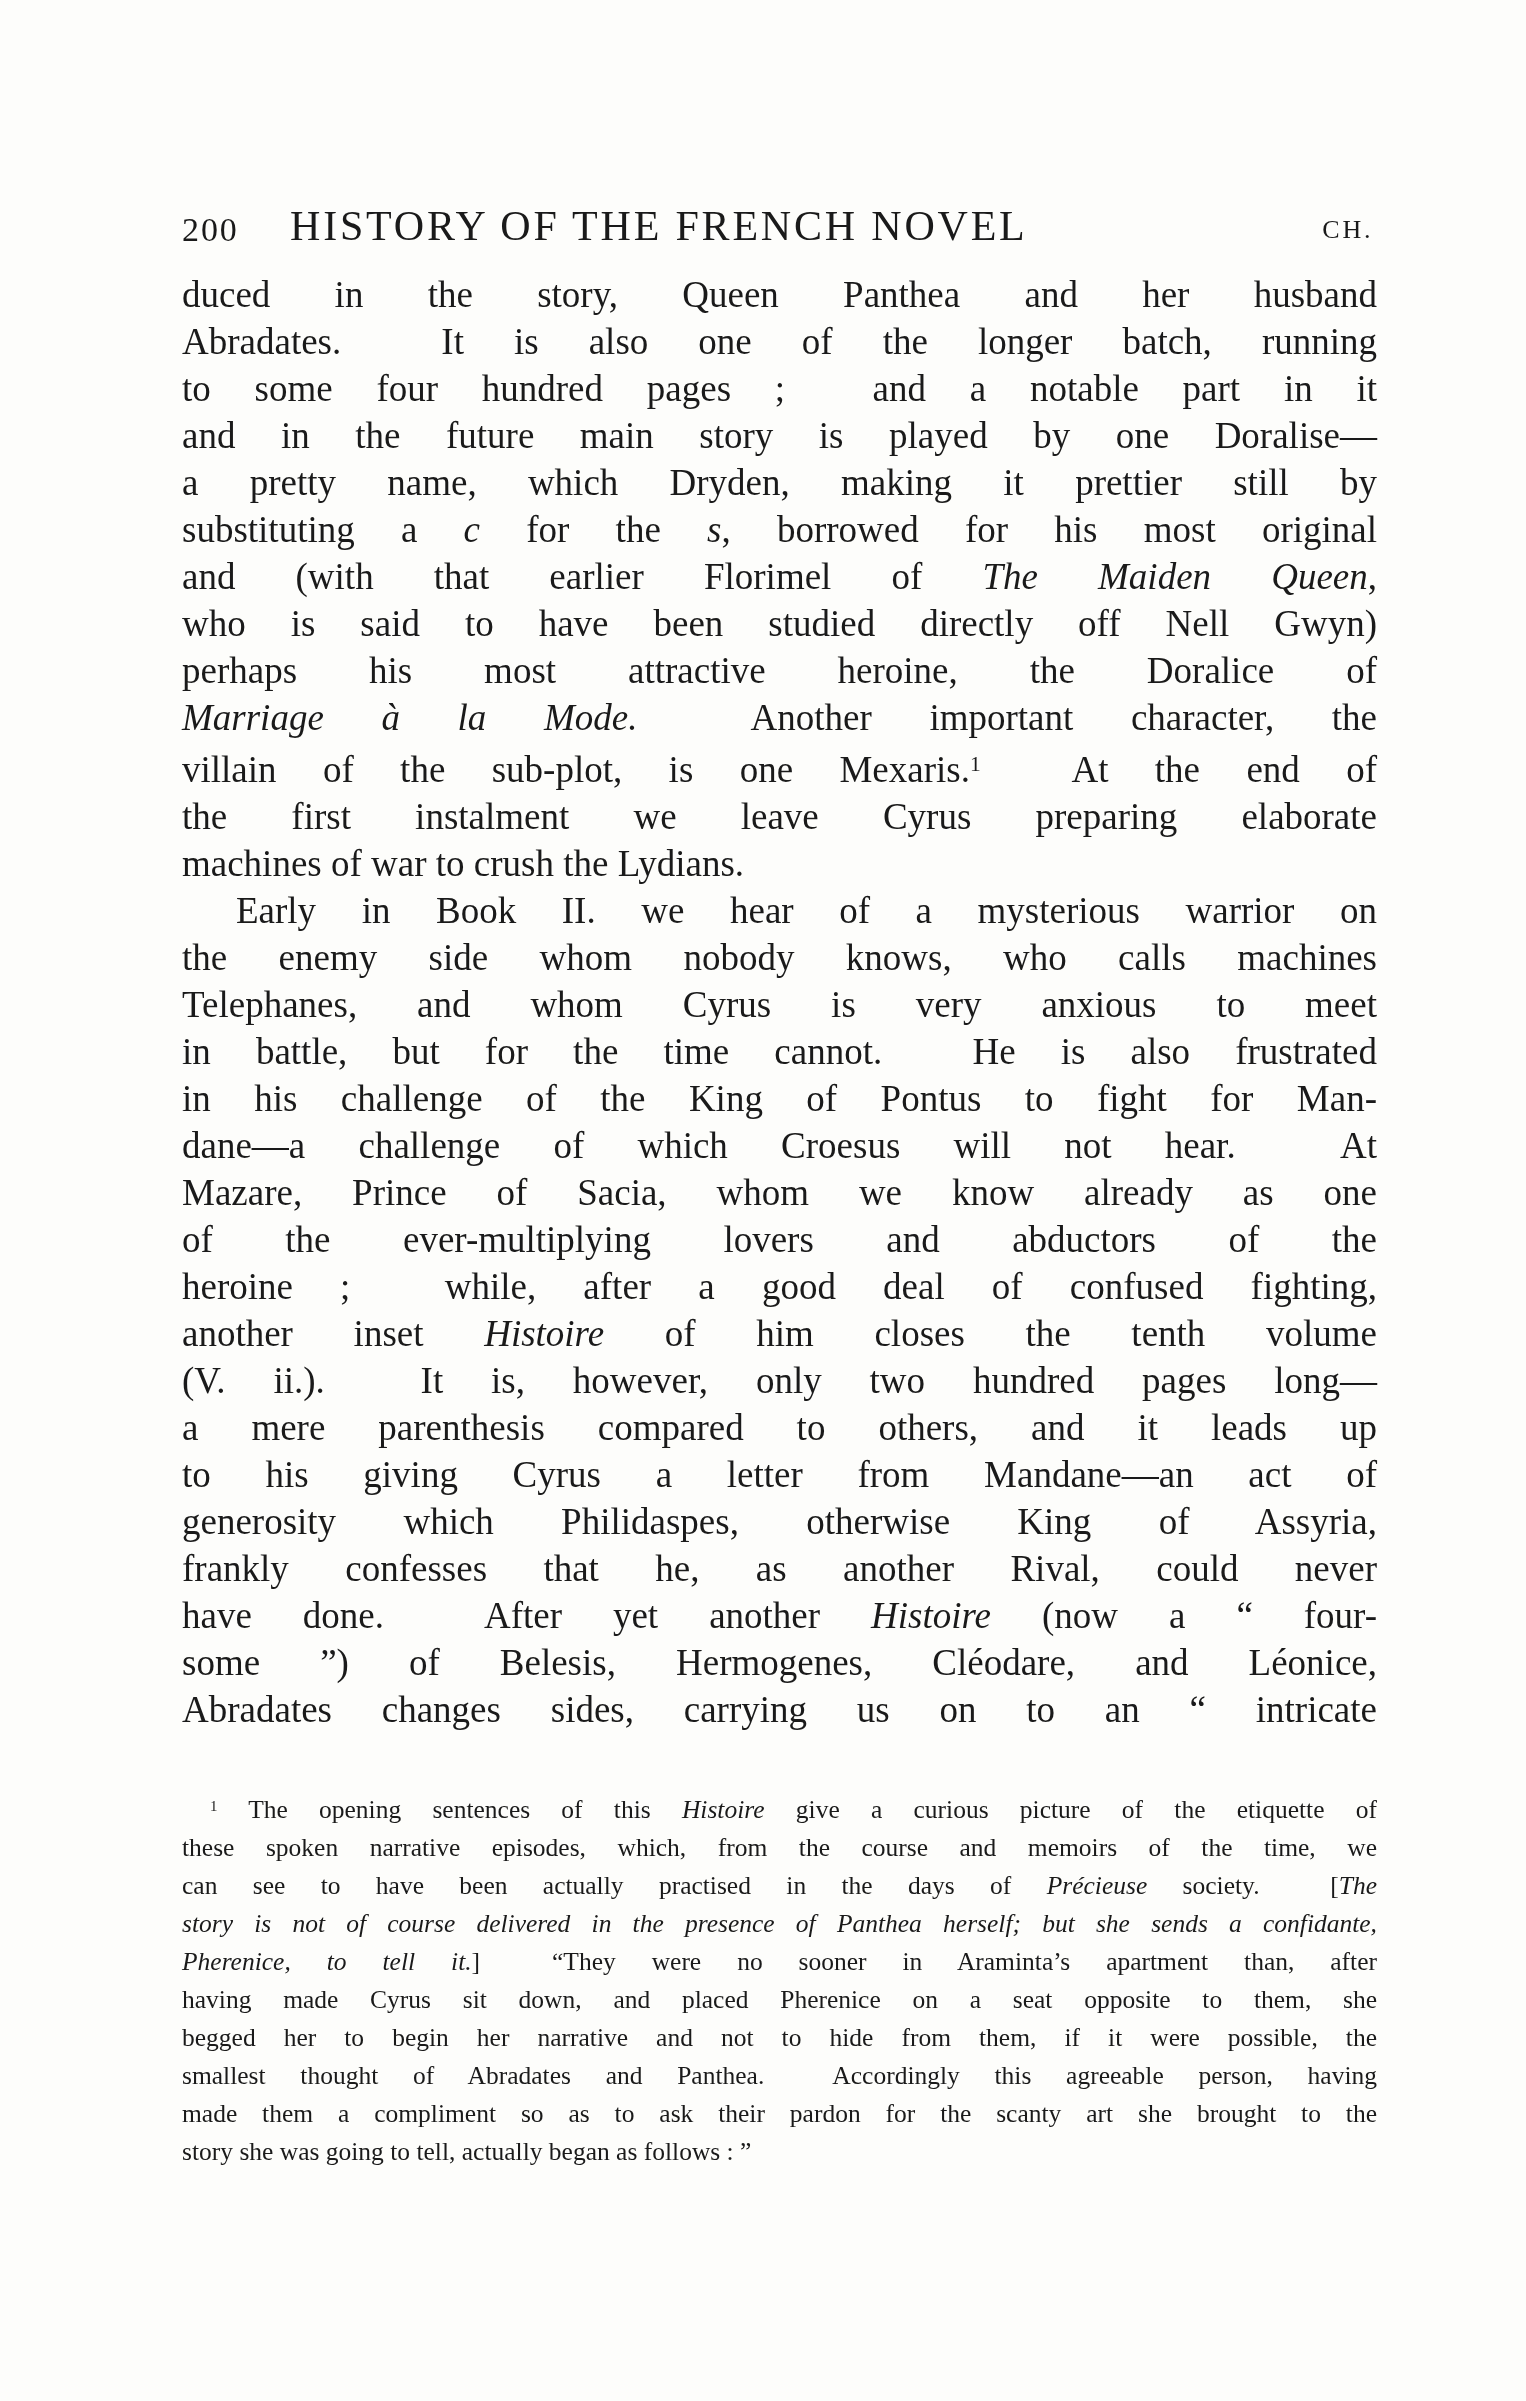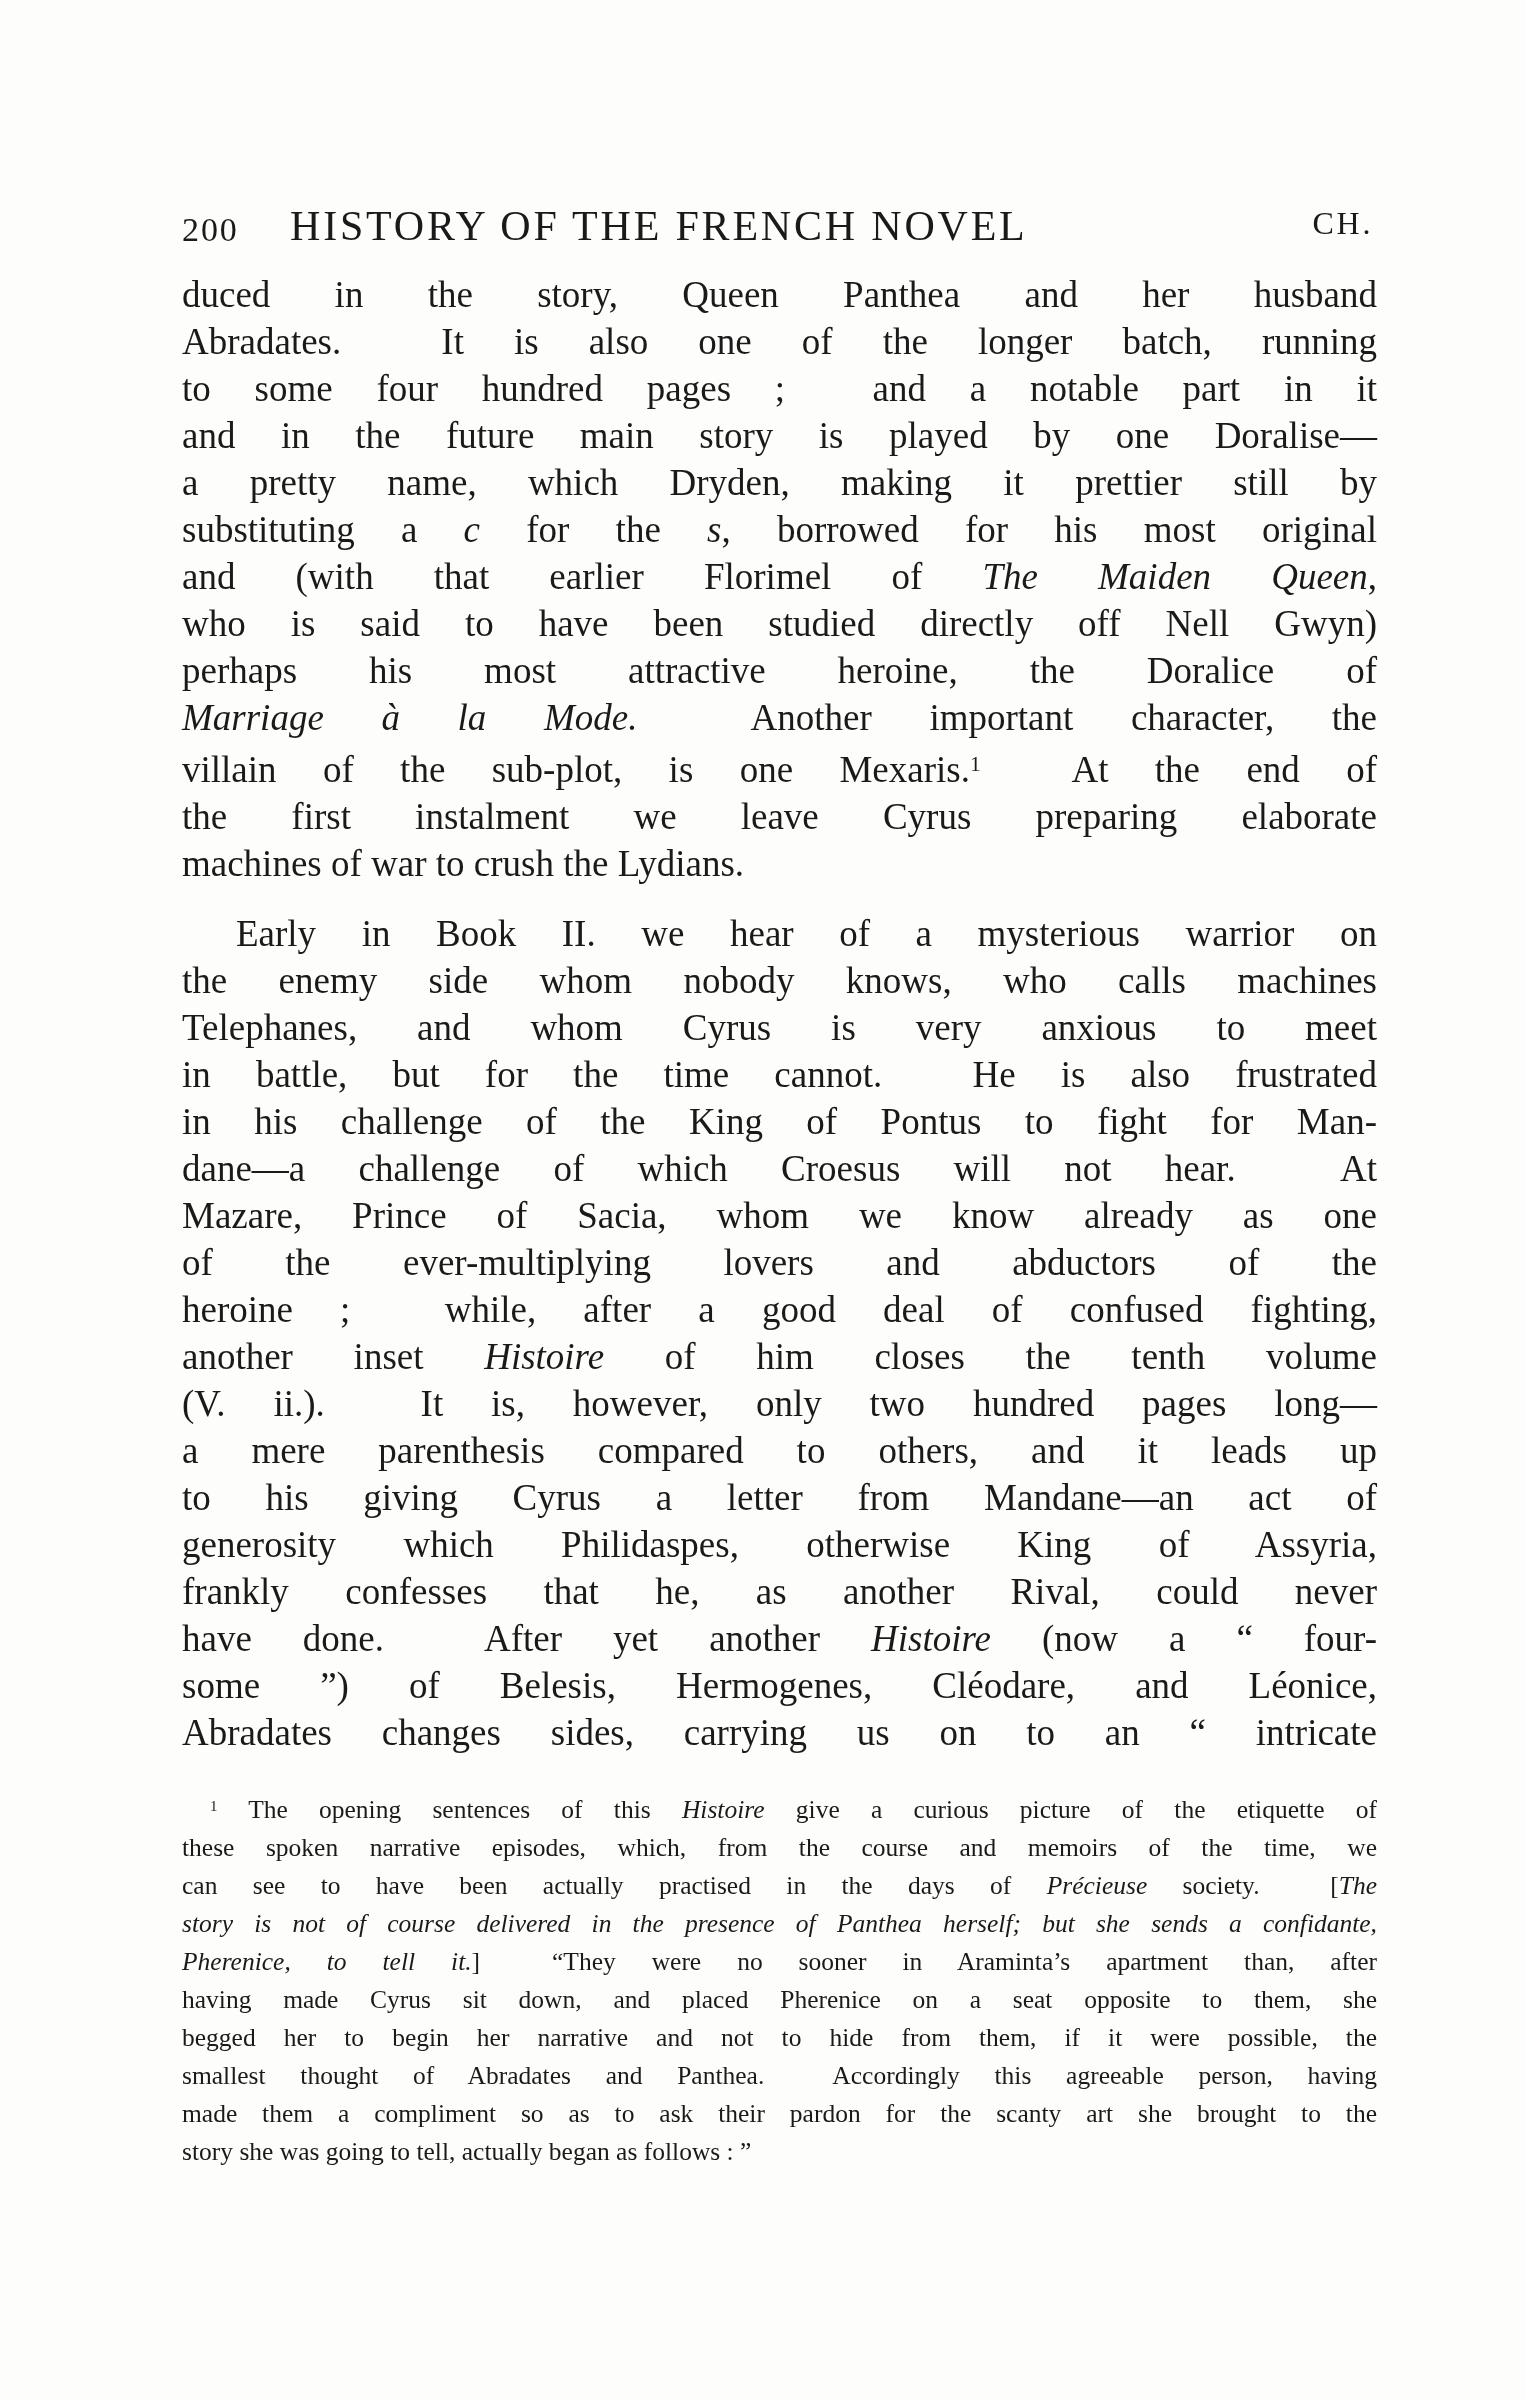--- a/index.html
+++ b/index.html
@@ -38,22 +38,22 @@
     left: 85px;
     top: 0;
     font-size: 42px;
     letter-spacing: 2.8px;
     white-space: nowrap;
     margin-left: 23px;
   }
   .chapter-label {
     position: absolute;
     right: 3.7px;
-    top: 3px;
-    font-size: 32px;
+    top: 13px;
+    font-size: 26px;
     letter-spacing: 2.8px;
   }
   
   .body-text {
     position: absolute;
     top: 271px;
     left: 182px;
     width: 1195px;
     font-size: 37px;
     line-height: 47px;
@@ -70,21 +70,20 @@
   
   .line {
     text-align: justify;
     white-space: normal;
   }
   .line.j {
     text-align-last: justify;
   }
   .line.ind {
     text-indent: 54px;
-    margin-top: 23px;
   }
   .line.ind-sm {
     text-indent: 28px;
   }
   .it {
     font-style: italic;
   }
   .sup {
     font-size: 0.58em;
     vertical-align: 0.5em;

